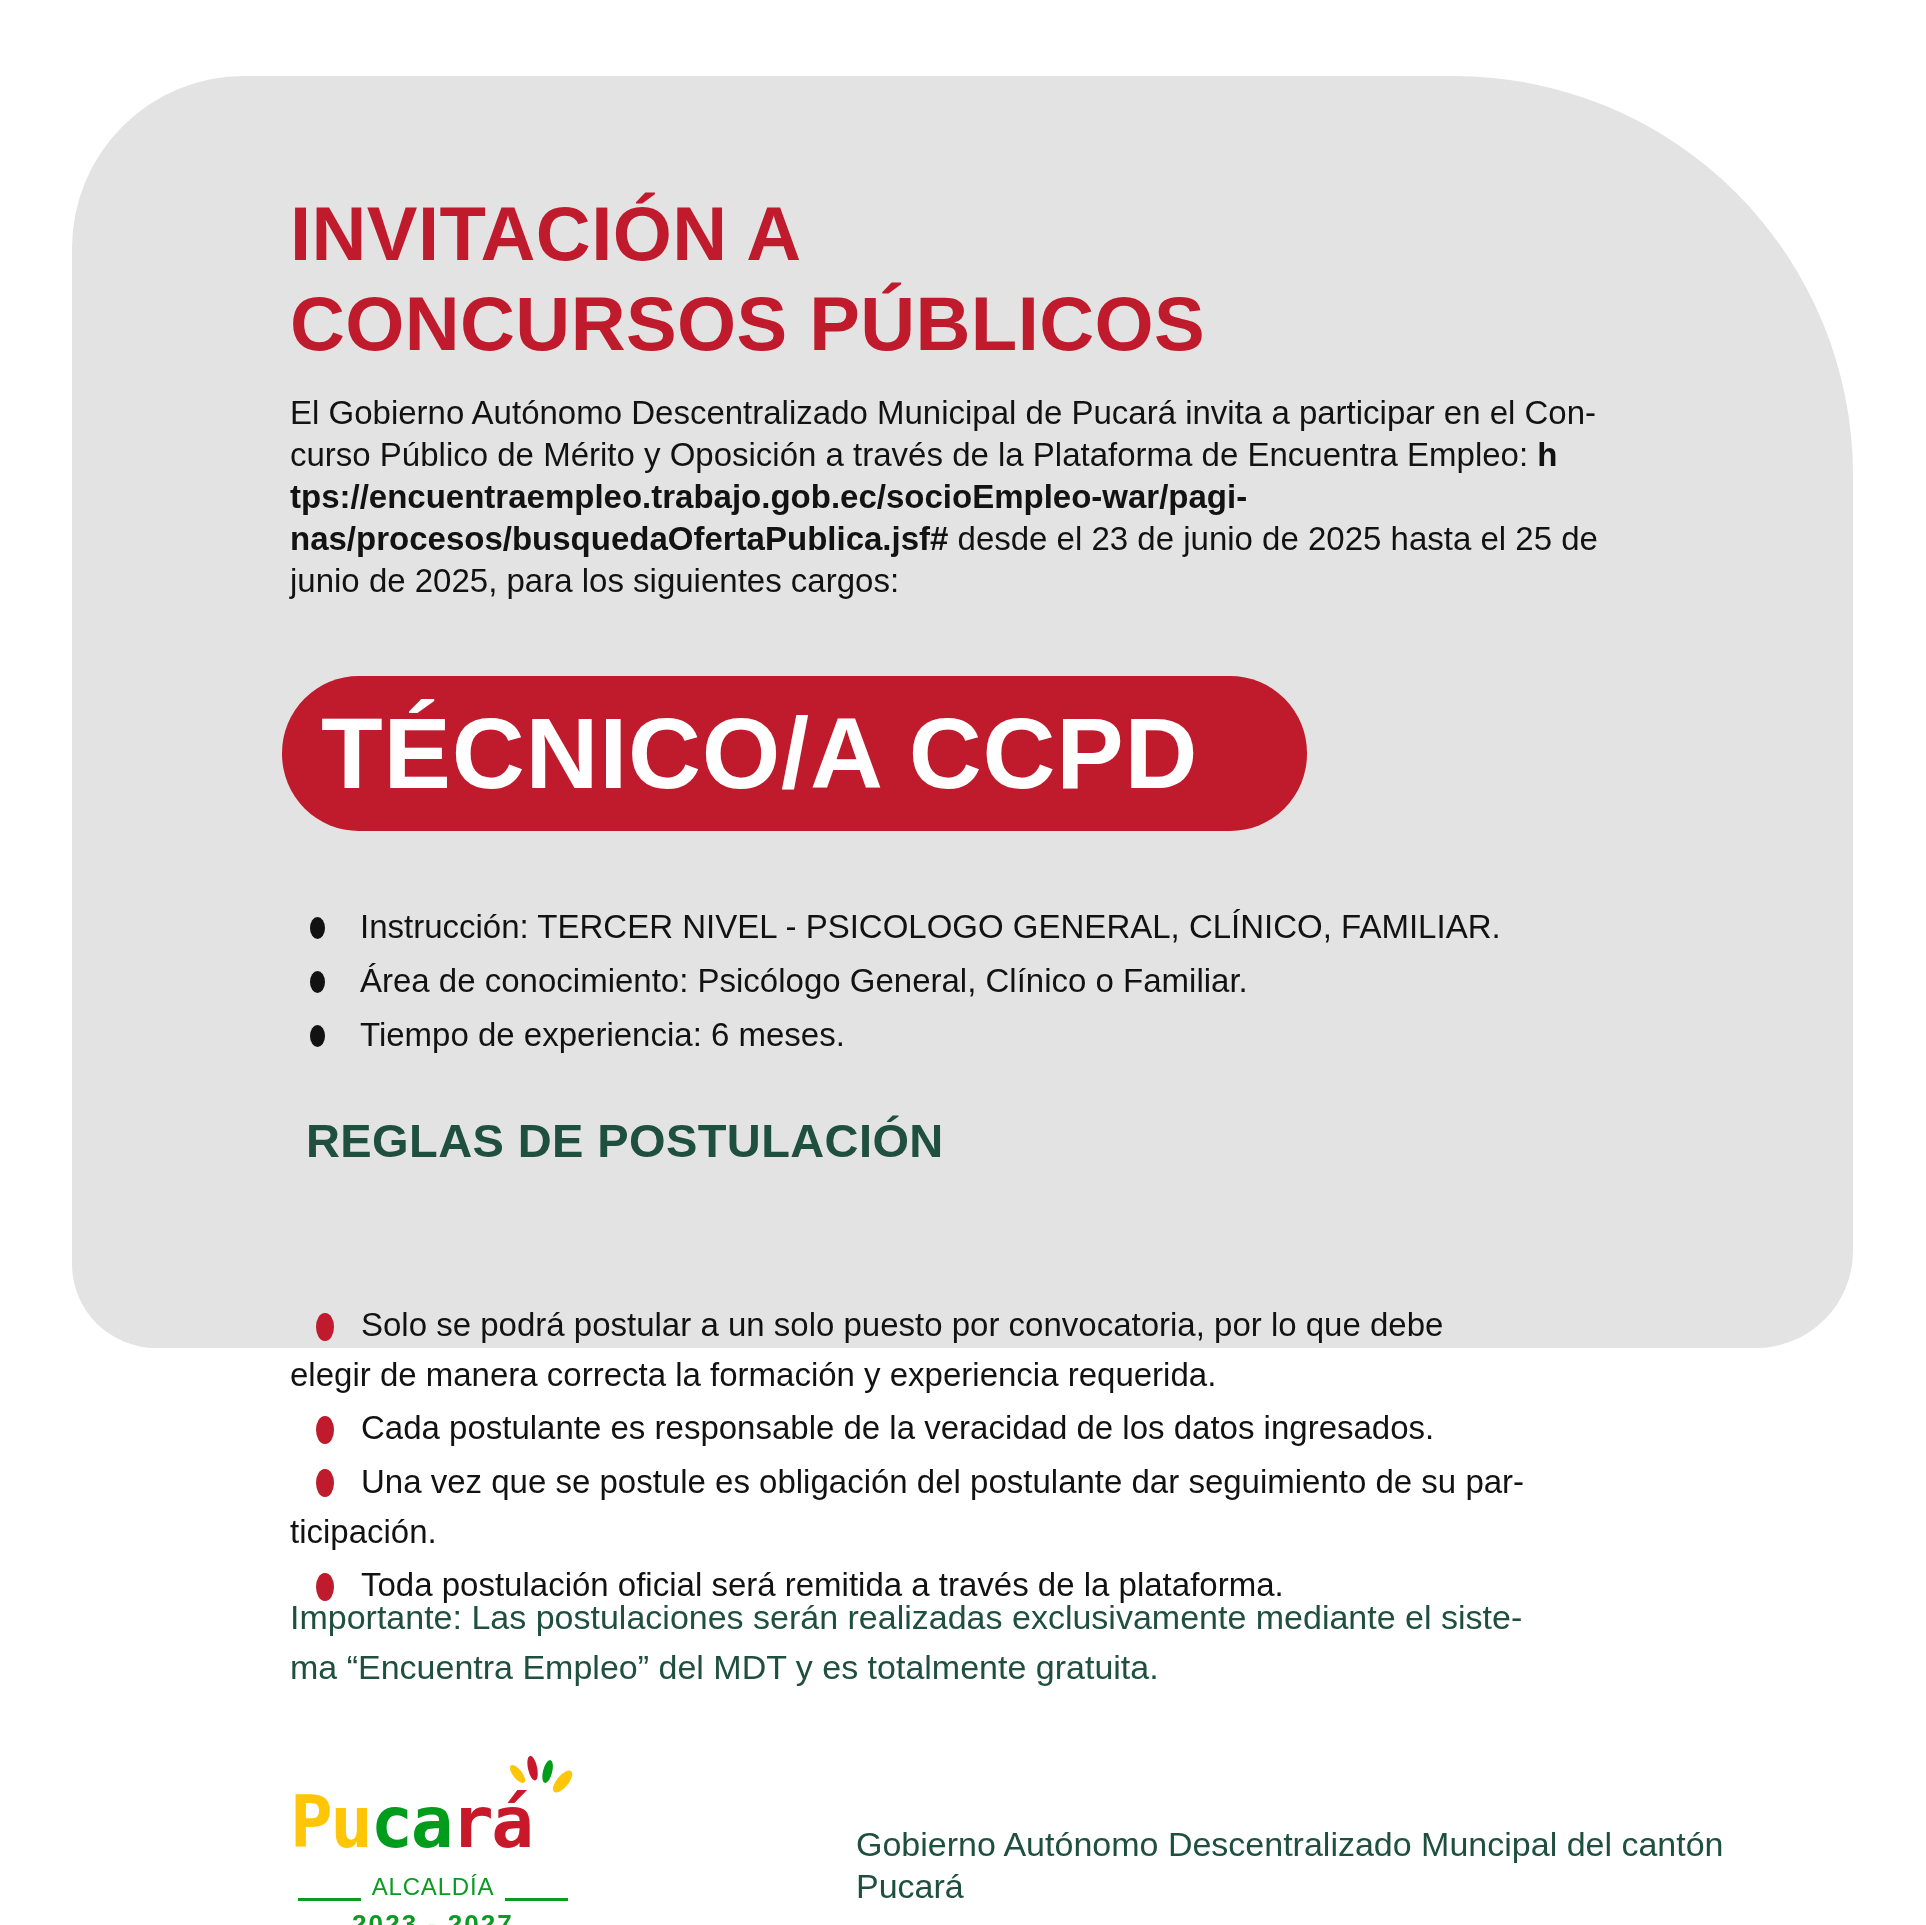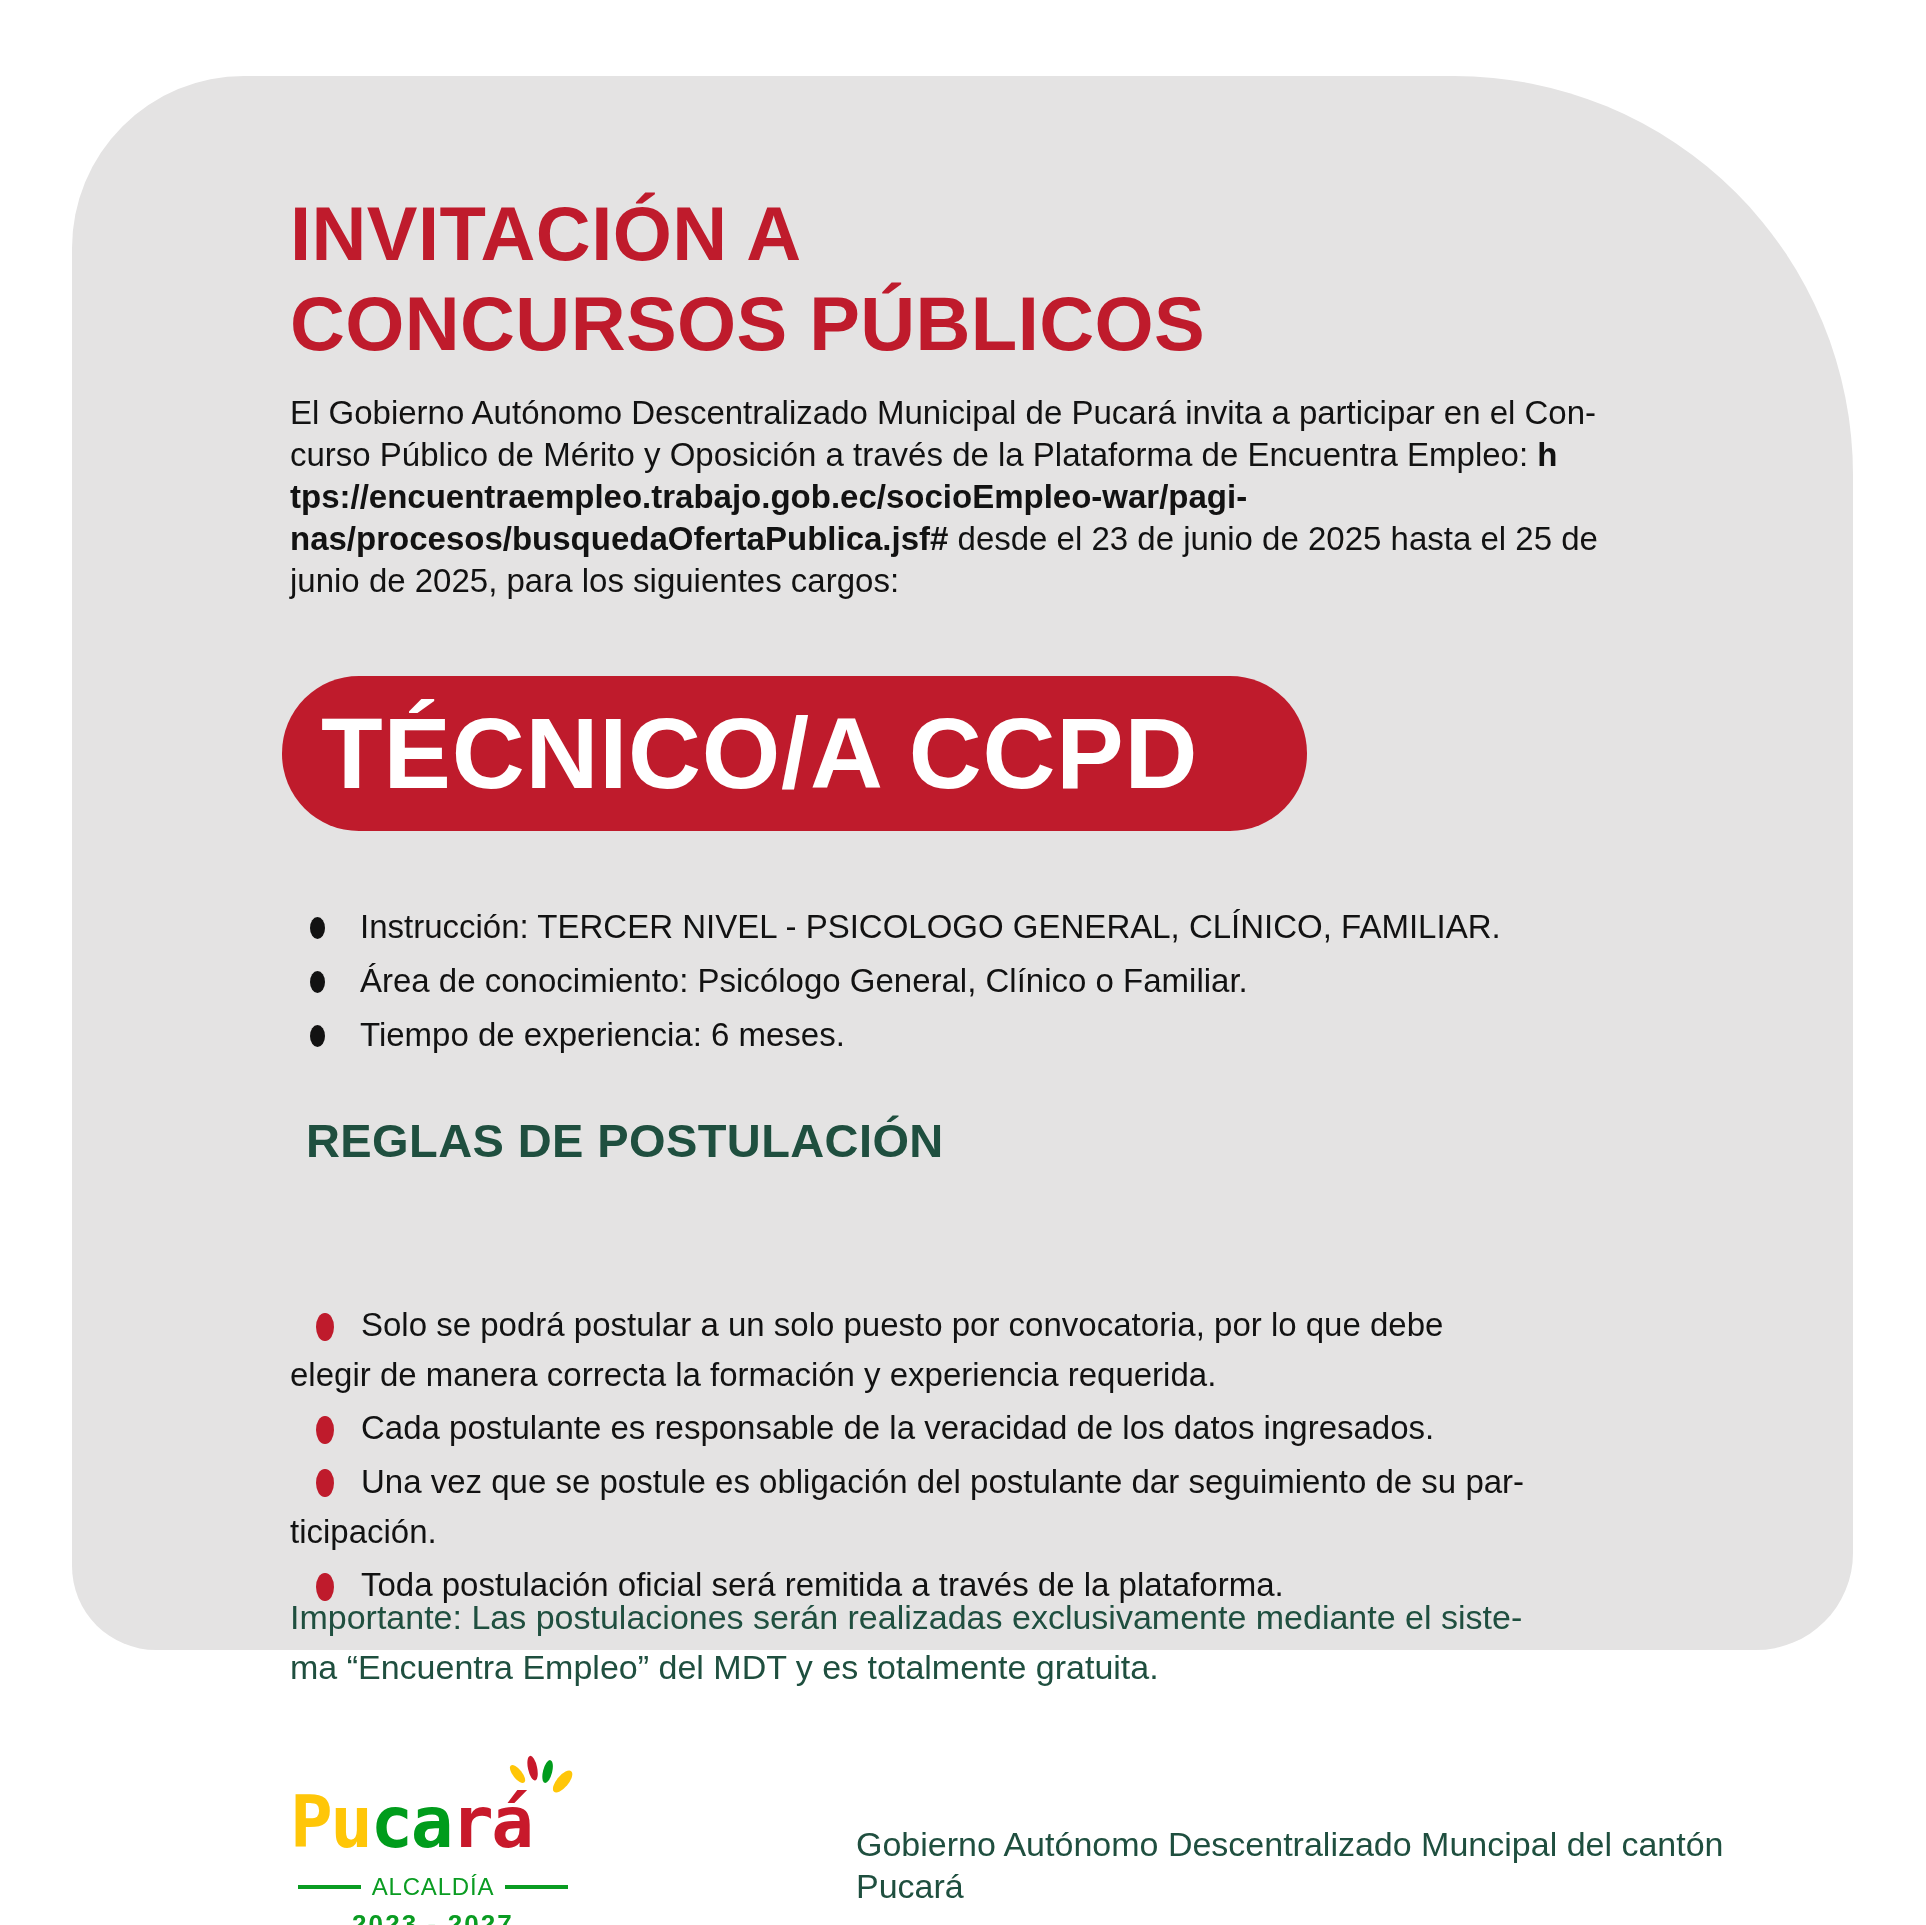--- a/index.html
+++ b/index.html
@@ -4,21 +4,21 @@
 <style>
   :root{
     --red:#bf1b2c; --ink:#121212; --green-dark:#1f4f3f;
     --green-bright:#0a9c22; --yellow:#ffc608; --logo-red:#c8192b;
     --card:#e4e3e3;
   }
   *{margin:0;padding:0;box-sizing:border-box;}
   html,body{background:#ffffff;}
   .page{position:relative;width:1926px;height:1926px;background:#fff;overflow:hidden;
         font-family:"Liberation Sans",sans-serif;color:var(--ink);}
-  .card{position:absolute;left:72px;top:76px;width:1781px;height:1574px;
+  .card{position:absolute;left:72px;top:76px;width:1781px;height:1272px;
         background:var(--card);border-radius:172px 399px 97px 84px;}
   .title{position:absolute;left:218px;top:113px;font-size:76px;font-weight:bold;
          color:var(--red);line-height:90px;letter-spacing:0.4px;}
   .intro{position:absolute;left:218px;top:316px;width:1571px;font-size:33px;
          line-height:42px;color:var(--ink);}
   .intro .b{font-weight:bold;}
   .badge{position:absolute;left:210px;top:600px;width:1025px;height:155px;
          background:var(--red);border-radius:77px;display:flex;align-items:center;
          padding-left:39px;}
   .badge-text{color:#ffffff;font-weight:bold;font-size:101px;letter-spacing:0.8px;}
@@ -34,21 +34,21 @@
   .rule-line.bullet{padding-left:71px;margin-top:3.4px;}
   .rule-line.bullet:first-child{margin-top:0;}
   .rule-line.bullet::before{content:"";position:absolute;left:26px;top:12.6px;width:17.6px;
          height:28px;background:var(--red);border-radius:50%;}
   .important{position:absolute;left:218px;top:1516px;width:1596px;font-size:34px;
          font-weight:normal;color:var(--green-dark);line-height:50px;}
   .logo{position:absolute;left:218px;top:1679px;width:286px;text-align:center;}
   .petals{position:absolute;right:0px;top:-2.5px;width:71px;height:42px;}
   .wordmark{margin-top:34px;font-family:"DejaVu Sans Mono","DejaVu Sans",monospace;
          font-weight:bold;font-size:71px;letter-spacing:-2.5px;line-height:67px;text-align:left;}
-  .alcaldia-row{margin-top:17px;display:flex;align-items:center;justify-content:center;gap:11px;}
+  .alcaldia-row{margin-top:17px;display:flex;align-items:flex-end;justify-content:center;gap:11px;}
   .alcaldia-line{width:63px;height:3.4px;background:var(--green-bright);}
   .alcaldia-text{font-size:24px;color:var(--green-bright);letter-spacing:0.8px;}
   .period{margin-top:7.6px;font-size:26px;font-weight:bold;color:var(--green-bright);
          letter-spacing:2.1px;}
   .footer-text{position:absolute;left:784px;top:1747px;font-size:34px;line-height:42px;
          color:var(--green-dark);}
 </style>
 </head>
 <body>
 

